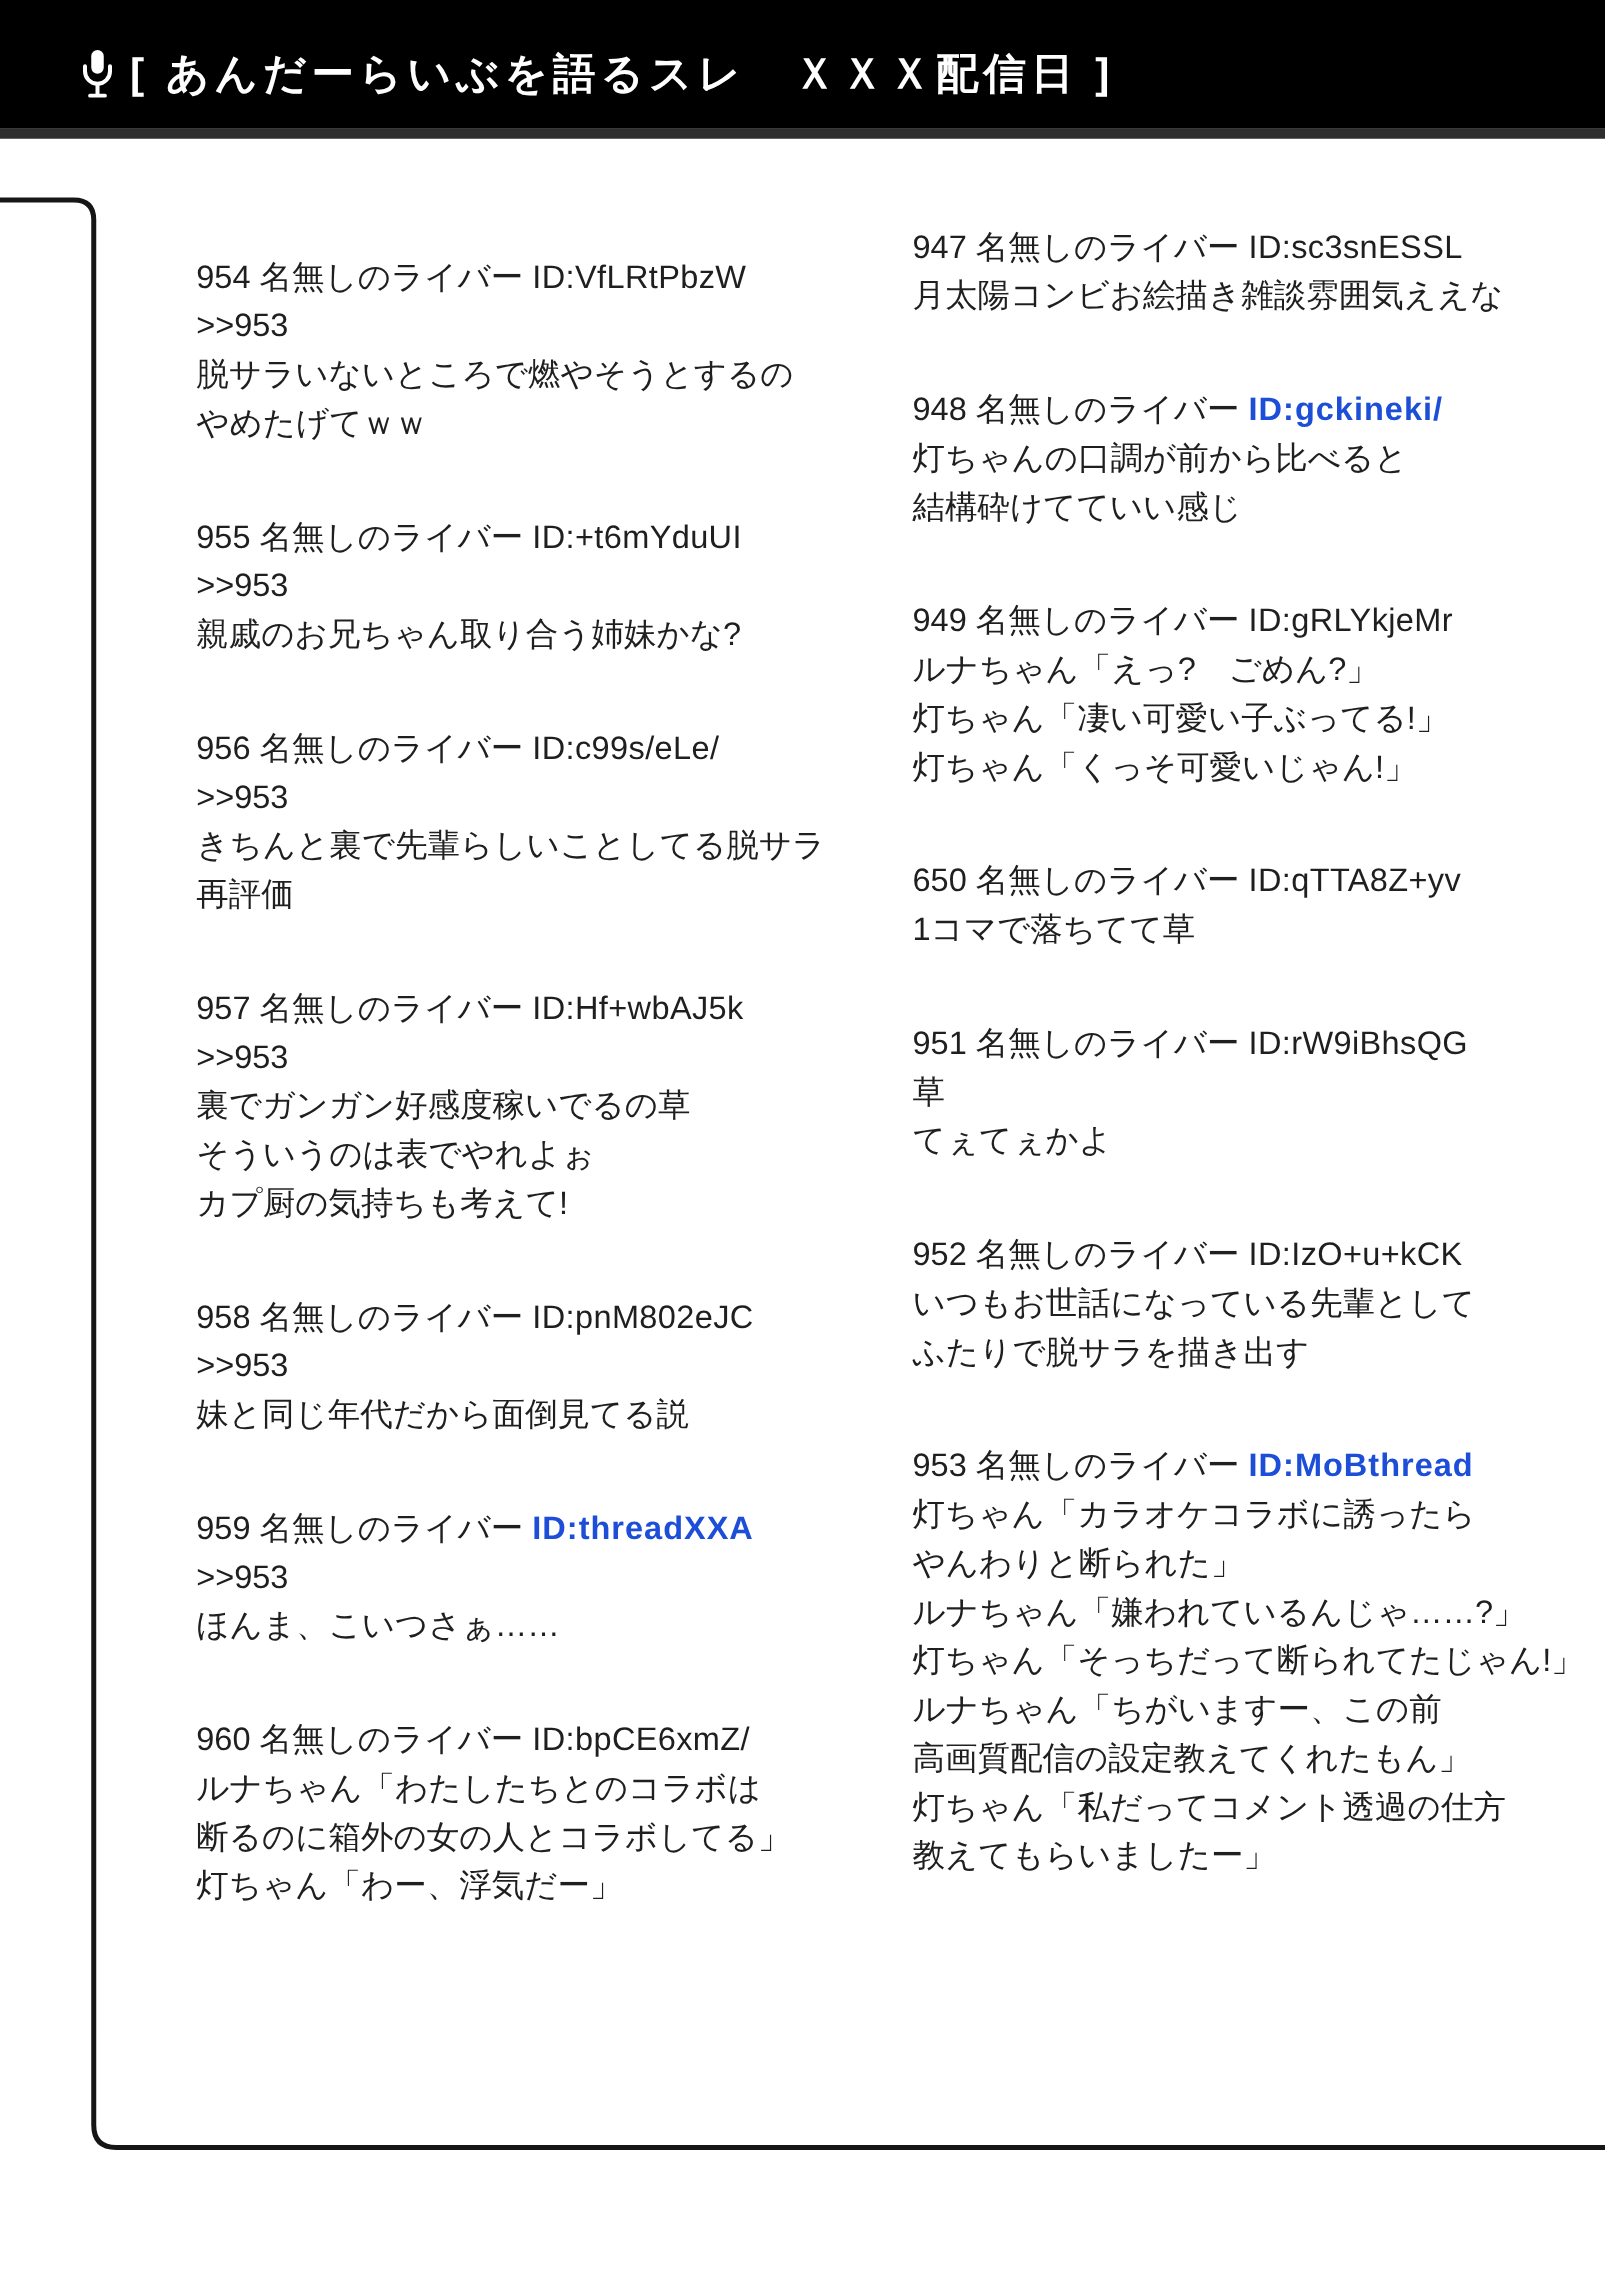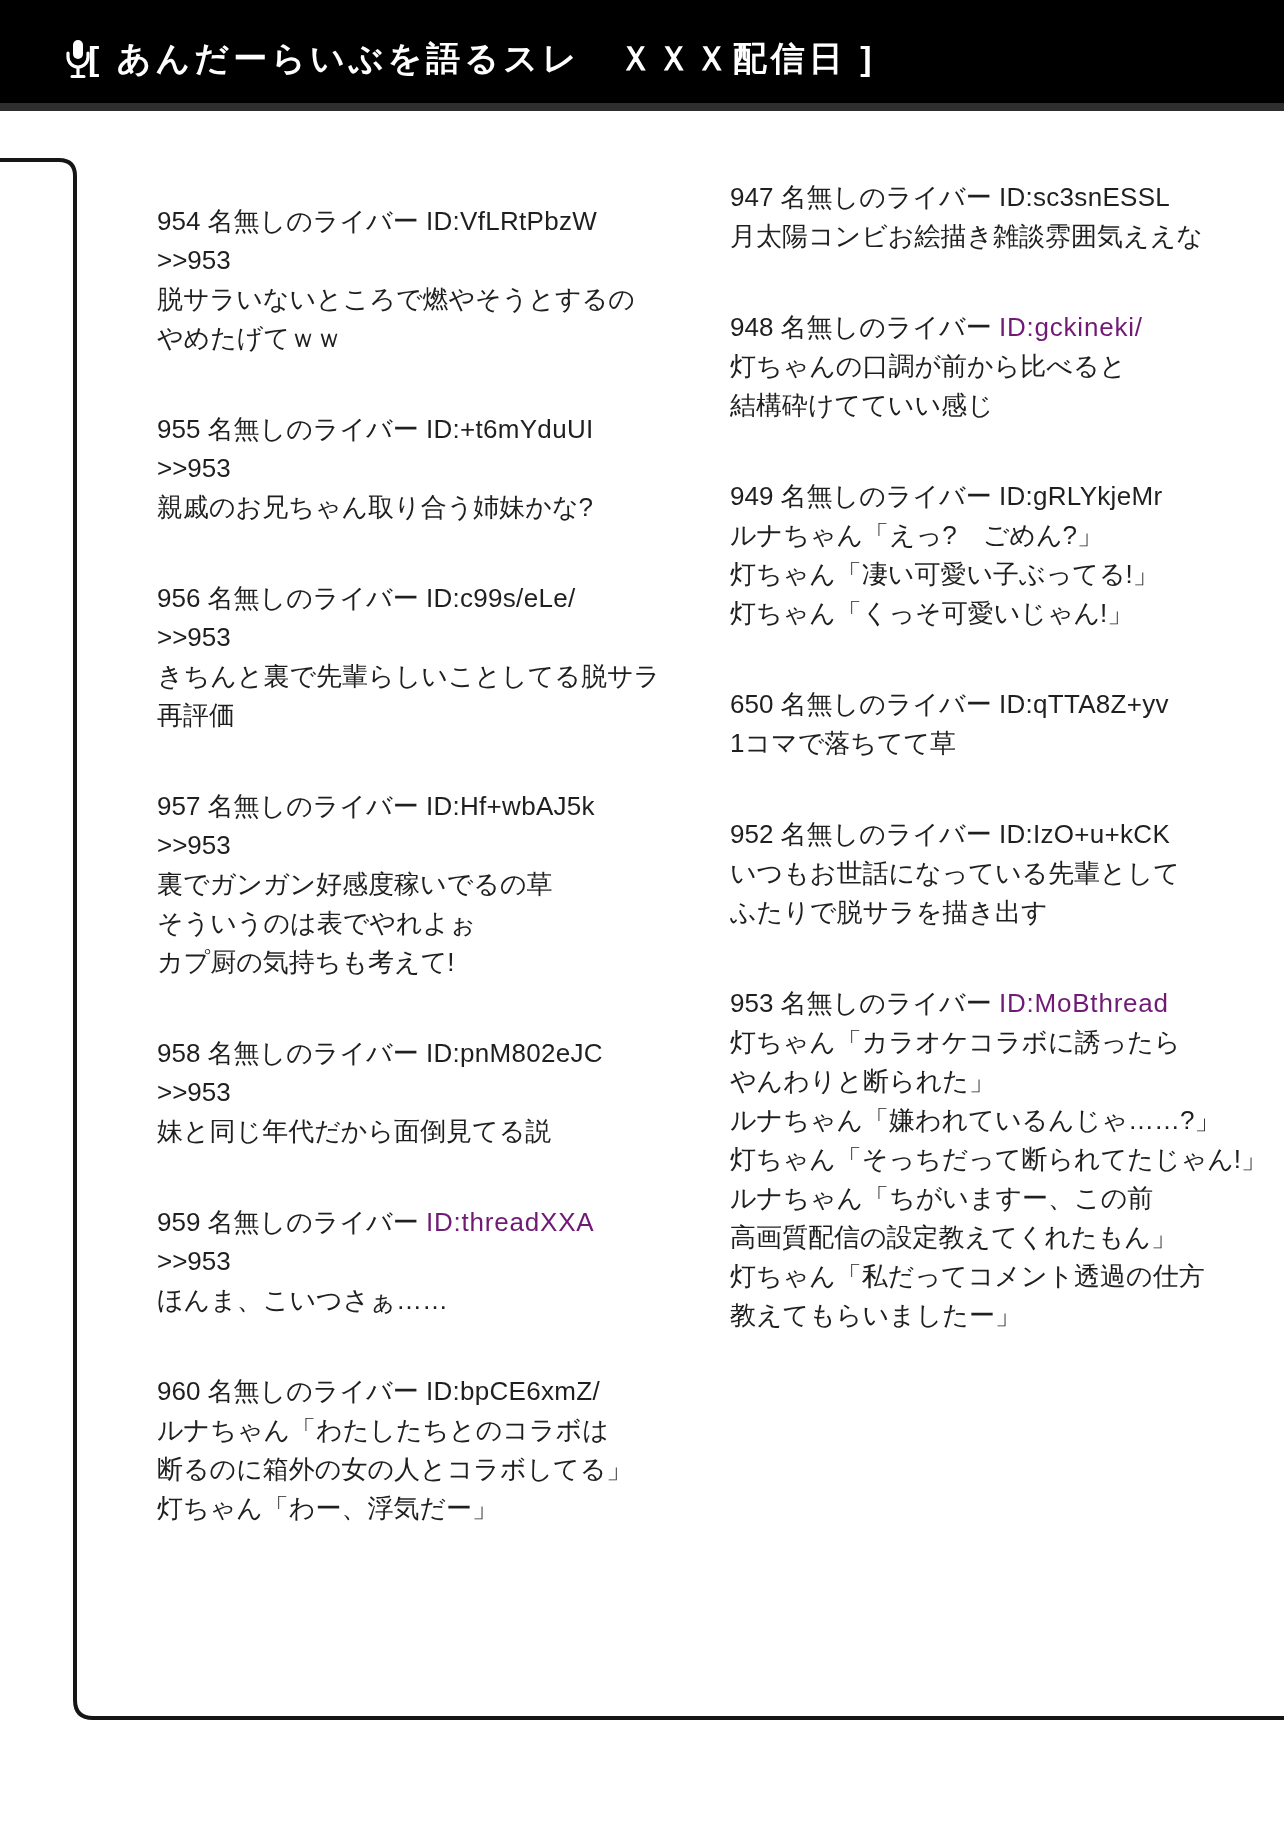--- a/index.html
+++ b/index.html
@@ -13,35 +13,35 @@
   .titlebar{
     position:absolute;top:0;left:0;width:1284px;height:103px;
     background:#000000;
   }
   .titlebar-strip{
     position:absolute;top:103px;left:0;width:1284px;height:8px;
     background:#2e2e2e;
   }
   .mic{position:absolute;left:62px;top:38px;}
   .thread-title{
-    position:absolute;left:88px;top:36px;
+    position:absolute;left:104px;top:36px;
     color:#ffffff;font-size:34px;font-weight:700;
     letter-spacing:4px;white-space:nowrap;
   }
   .page-frame{position:absolute;top:0;left:0;pointer-events:none;}
   .col{
     position:absolute;top:178px;
     font-size:26px;line-height:39px;
     white-space:nowrap;
   }
   .col-left{left:157px;width:520px;margin-top:24px;}
   .col-right{left:730px;width:554px;}
   .post{margin:0 0 52px 0;}
   .post-id{letter-spacing:0.3px;}
-  .post-id.bold{font-weight:400;color:#701a75;letter-spacing:0.8px;}
+  .post-id.bold{font-weight:700;color:#1d4ed8;letter-spacing:0.8px;}
 </style>
 </head>
 <body>
 
 <div class="titlebar"></div>
 <div class="titlebar-strip"></div>
 
 <svg class="mic" width="32" height="44" viewBox="0 0 32 44">
   <rect x="11" y="2" width="10" height="19" rx="5" fill="#ffffff"></rect>
   <path d="M6 15 v4 a10 10 0 0 0 20 0 v-4" fill="none" stroke="#ffffff" stroke-width="3.2" stroke-linecap="round"></path>
@@ -111,20 +111,25 @@
       <div><span>949 名無しのライバー </span><span class="post-id">ID:gRLYkjeMr</span></div>
       <div>ルナちゃん「えっ?　ごめん?」</div>
       <div>灯ちゃん「凄い可愛い子ぶってる!」</div>
       <div>灯ちゃん「くっそ可愛いじゃん!」</div>
     </div>
     <div class="post">
       <div><span>650 名無しのライバー </span><span class="post-id">ID:qTTA8Z+yv</span></div>
       <div>1コマで落ちてて草</div>
     </div>
     <div class="post">
+      <div><span>951 名無しのライバー </span><span class="post-id">ID:rW9iBhsQG</span></div>
+      <div>草</div>
+      <div>てぇてぇかよ</div>
+    </div>
+    <div class="post">
       <div><span>952 名無しのライバー </span><span class="post-id">ID:IzO+u+kCK</span></div>
       <div>いつもお世話になっている先輩として</div>
       <div>ふたりで脱サラを描き出す</div>
     </div>
     <div class="post">
       <div><span>953 名無しのライバー </span><span class="post-id bold">ID:MoBthread</span></div>
       <div>灯ちゃん「カラオケコラボに誘ったら</div>
       <div>やんわりと断られた」</div>
       <div>ルナちゃん「嫌われているんじゃ……?」</div>
       <div>灯ちゃん「そっちだって断られてたじゃん!」</div>

